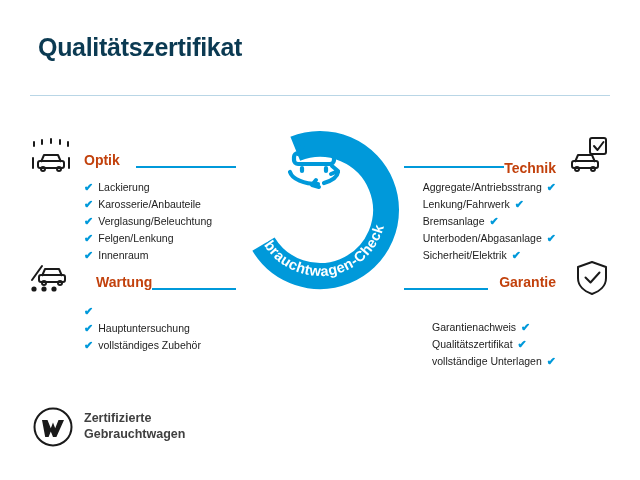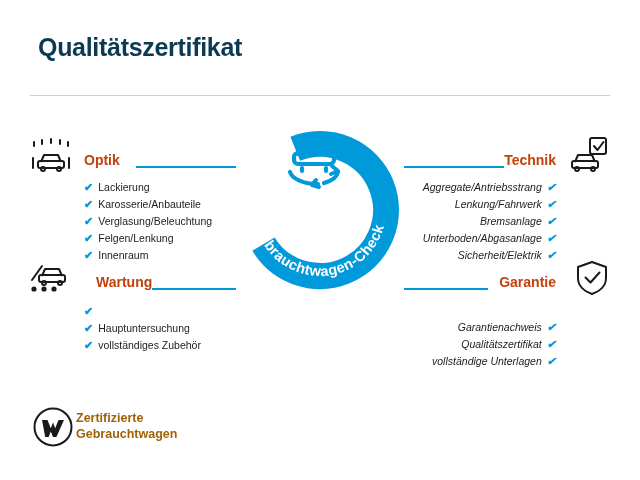--- a/index.html
+++ b/index.html
@@ -63,22 +63,20 @@
   .list .row {
     display: flex;
     align-items: center;
     white-space: nowrap;
     height: 17px;
   }
   .list.left .row .tick {
     margin-right: 5px;
   }
   .list.right .row {
-    justify-content: flex-end;
-    font-style: italic;
   }
   .list.right .row .tick {
     margin-left: 5px;
     order: 2;
   }
   .tick {
     color: #0099da;
     font-size: 11px;
     font-weight: bold;
     line-height: 1;
@@ -103,26 +101,26 @@
   
   .footer-logo {
     position: absolute;
     left: 33px;
     top: 407px;
     width: 40px;
     height: 40px;
   }
   .footer-text {
     position: absolute;
-    left: 76px;
+    left: 84px;
     top: 410px;
     font-size: 12.5px;
     font-weight: bold;
     line-height: 16px;
-    color: #a16207;
+    color: #404040;
   }
 </style>
 </head>
 <body>
 
 <div class="page">
 
   <div class="title">Qualitätszertifikat</div>
   <div class="title-rule"></div>
 
@@ -164,21 +162,21 @@
   <div class="icon" style="left:566px; top:134px;">
     <svg width="46" height="40" viewBox="0 0 46 40" fill="none" stroke="#1a1a1a" stroke-width="2">
       <rect x="24" y="4" width="16" height="16" rx="2"></rect>
       <path d="M28 12 l3.5 4 l6 -8" stroke-linecap="round" stroke-linejoin="round"></path>
       <path d="M9 28 l3-7 h14 l3 7" stroke-linejoin="round"></path>
       <rect x="6" y="27" width="26" height="7" rx="2"></rect>
       <circle cx="11" cy="35" r="2"></circle>
       <circle cx="27" cy="35" r="2"></circle>
     </svg>
   </div>
-  <div class="sec-head" style="right:84px; top:152px; text-align:left;">Technik</div>
+  <div class="sec-head" style="right:84px; top:160px; text-align:left;">Technik</div>
   <div class="sec-rule" style="right:136px; top:166px; width:100px;"></div>
   <div class="list right" style="right:84px; top:179px;">
     <div class="row">
         <span>Aggregate/Antriebsstrang</span>
         <span class="tick">✔</span>
       </div>
     <div class="row">
         <span>Lenkung/Fahrwerk</span>
         <span class="tick">✔</span>
       </div>

